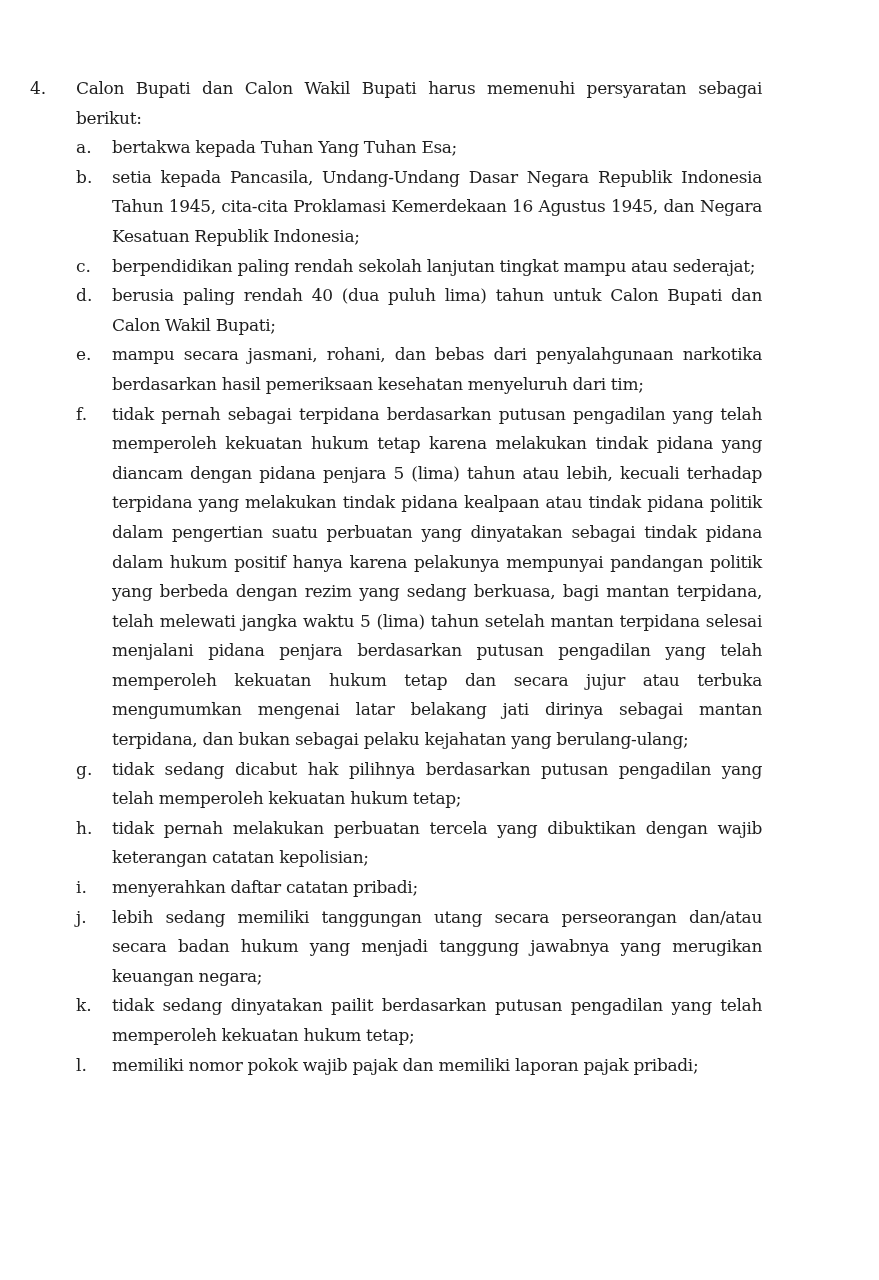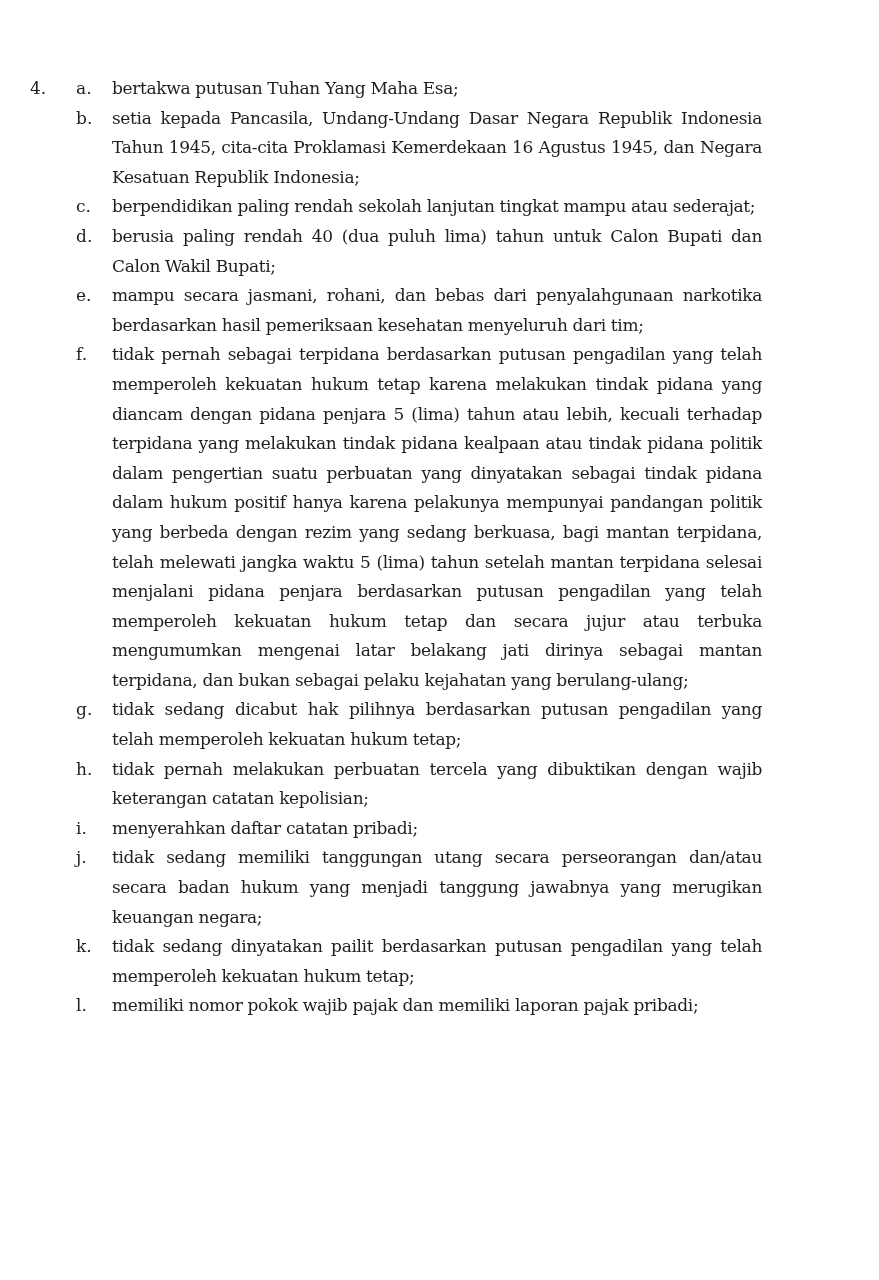--- a/index.html
+++ b/index.html
@@ -28,24 +28,25 @@
       font-size: 17px; line-height: 29.6px; text-align: justify;
       letter-spacing: -0.35px; text-align-last: left;
     }
   </style>
 </head>
 <body>
 
 <div class="page">
   <div class="item-main">
     <span class="num">4.</span>
+    <div class="lead">Calon Bupati dan Calon Wakil Bupati harus memenuhi persyaratan sebagai berikut:</div>
     <ul class="sublist">
       <li class="sub">
         <span class="sub-letter">a.</span>
-        <div class="sub-text">bertakwa putusan Tuhan Yang Maha Esa;</div>
+        <div class="sub-text">bertakwa kepada Tuhan Yang Tuhan Esa;</div>
       </li>
       <li class="sub">
         <span class="sub-letter">b.</span>
         <div class="sub-text">setia kepada Pancasila, Undang-Undang Dasar Negara Republik Indonesia Tahun 1945, cita-cita Proklamasi Kemerdekaan 16 Agustus 1945, dan Negara Kesatuan Republik Indonesia;</div>
       </li>
       <li class="sub">
         <span class="sub-letter">c.</span>
         <div class="sub-text">berpendidikan paling rendah sekolah lanjutan tingkat mampu atau sederajat;</div>
       </li>
       <li class="sub">
@@ -67,21 +68,21 @@
       <li class="sub">
         <span class="sub-letter">h.</span>
         <div class="sub-text">tidak pernah melakukan perbuatan tercela yang dibuktikan dengan wajib keterangan catatan kepolisian;</div>
       </li>
       <li class="sub">
         <span class="sub-letter">i.</span>
         <div class="sub-text">menyerahkan daftar catatan pribadi;</div>
       </li>
       <li class="sub">
         <span class="sub-letter">j.</span>
-        <div class="sub-text">tidak sedang memiliki tanggungan utang secara perseorangan dan/atau secara badan hukum yang menjadi tanggung jawabnya yang merugikan keuangan negara;</div>
+        <div class="sub-text">lebih sedang memiliki tanggungan utang secara perseorangan dan/atau secara badan hukum yang menjadi tanggung jawabnya yang merugikan keuangan negara;</div>
       </li>
       <li class="sub">
         <span class="sub-letter">k.</span>
         <div class="sub-text">tidak sedang dinyatakan pailit berdasarkan putusan pengadilan yang telah memperoleh kekuatan hukum tetap;</div>
       </li>
       <li class="sub">
         <span class="sub-letter">l.</span>
         <div class="sub-text">memiliki nomor pokok wajib pajak dan memiliki laporan pajak pribadi;</div>
       </li>
     </ul>

